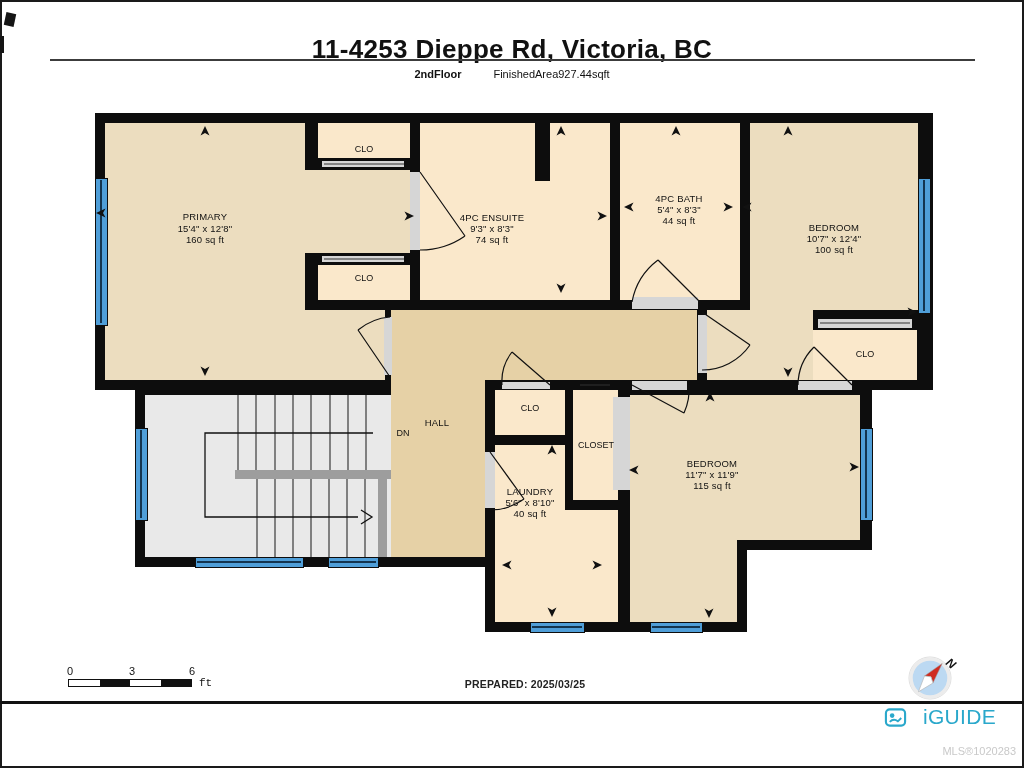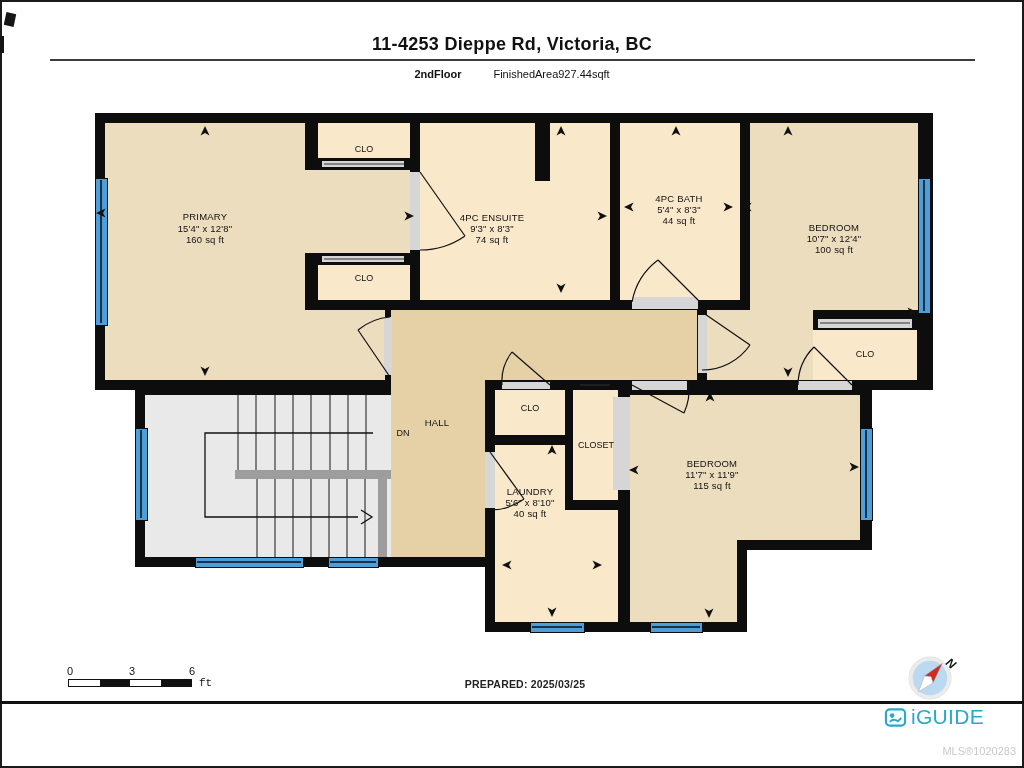--- a/index.html
+++ b/index.html
@@ -1,21 +1,21 @@
 <!DOCTYPE html>
 <html><head>
 <meta charset="utf-8">
 <style>
   html,body{margin:0;padding:0;background:#fff;}
   .page{position:relative;width:1024px;height:768px;background:#ffffff;
         font-family:"Liberation Sans",sans-serif;overflow:hidden;
         outline:2px solid #1a1a1a;outline-offset:-2px;}
   
   .title{position:absolute;top:34px;left:0;width:1024px;text-align:center;
-         font-size:18px;font-weight:700;color:#111;letter-spacing:.3px;}
+         font-size:26px;font-weight:700;color:#111;letter-spacing:.3px;}
   .title-rule{position:absolute;top:59px;left:50px;width:925px;height:2px;background:#3c3c3c;}
   .subtitle{position:absolute;top:68px;left:0;width:1024px;text-align:center;font-size:11px;color:#111;}
   .subtitle .floor{font-weight:700;margin-right:32px;}
   
   .mark1{position:absolute;left:5px;top:13px;width:10px;height:13px;background:#151515;transform:rotate(12deg);}
   .mark2{position:absolute;left:0;top:36px;width:4px;height:17px;background:#151515;}
   
   .plan{position:absolute;left:0;top:0;}
   
   .scalebar{position:absolute;left:65px;top:665px;width:220px;height:28px;font-size:11px;color:#111;}
@@ -27,21 +27,21 @@
   .scalebar .bar span{flex:1 1 auto;height:100%;}
   .seg-w{background:#fff;} .seg-b{background:#111;}
   .scalebar .unit{position:absolute;left:134px;top:12px;font-family:Liberation Mono, monospace;}
   .prepared{position:absolute;left:0;top:678px;width:1024px;text-align:center;
             font-size:10.5px;font-weight:700;color:#222;letter-spacing:.2px;padding-left:13px;}
   
   .compass{position:absolute;left:902px;top:648px;}
   
   .footer-rule{position:absolute;left:0;top:701px;width:1024px;height:3px;background:#111;}
   .disclaimer{position:absolute;left:55px;top:710px;width:800px;font-size:10.3px;color:#111;}
-  .brand{position:absolute;left:884px;top:705px;display:flex;align-items:center;gap:4px;}
+  .brand{position:absolute;left:884px;top:705px;display:flex;align-items:center;gap:16px;}
   .brand .brand-text{font-size:21px;color:#2aa8cb;font-weight:500;letter-spacing:.3px;}
   .mls{position:absolute;right:8px;top:745px;font-size:11px;color:#c9c9c9;margin-left:48px;}
   
   text{font-family:"Liberation Sans",sans-serif;fill:#111;}
   .rm{font-size:9.5px;letter-spacing:.2px;}
   .sm{font-size:9px;}
 </style>
 </head>
 <body>
 

